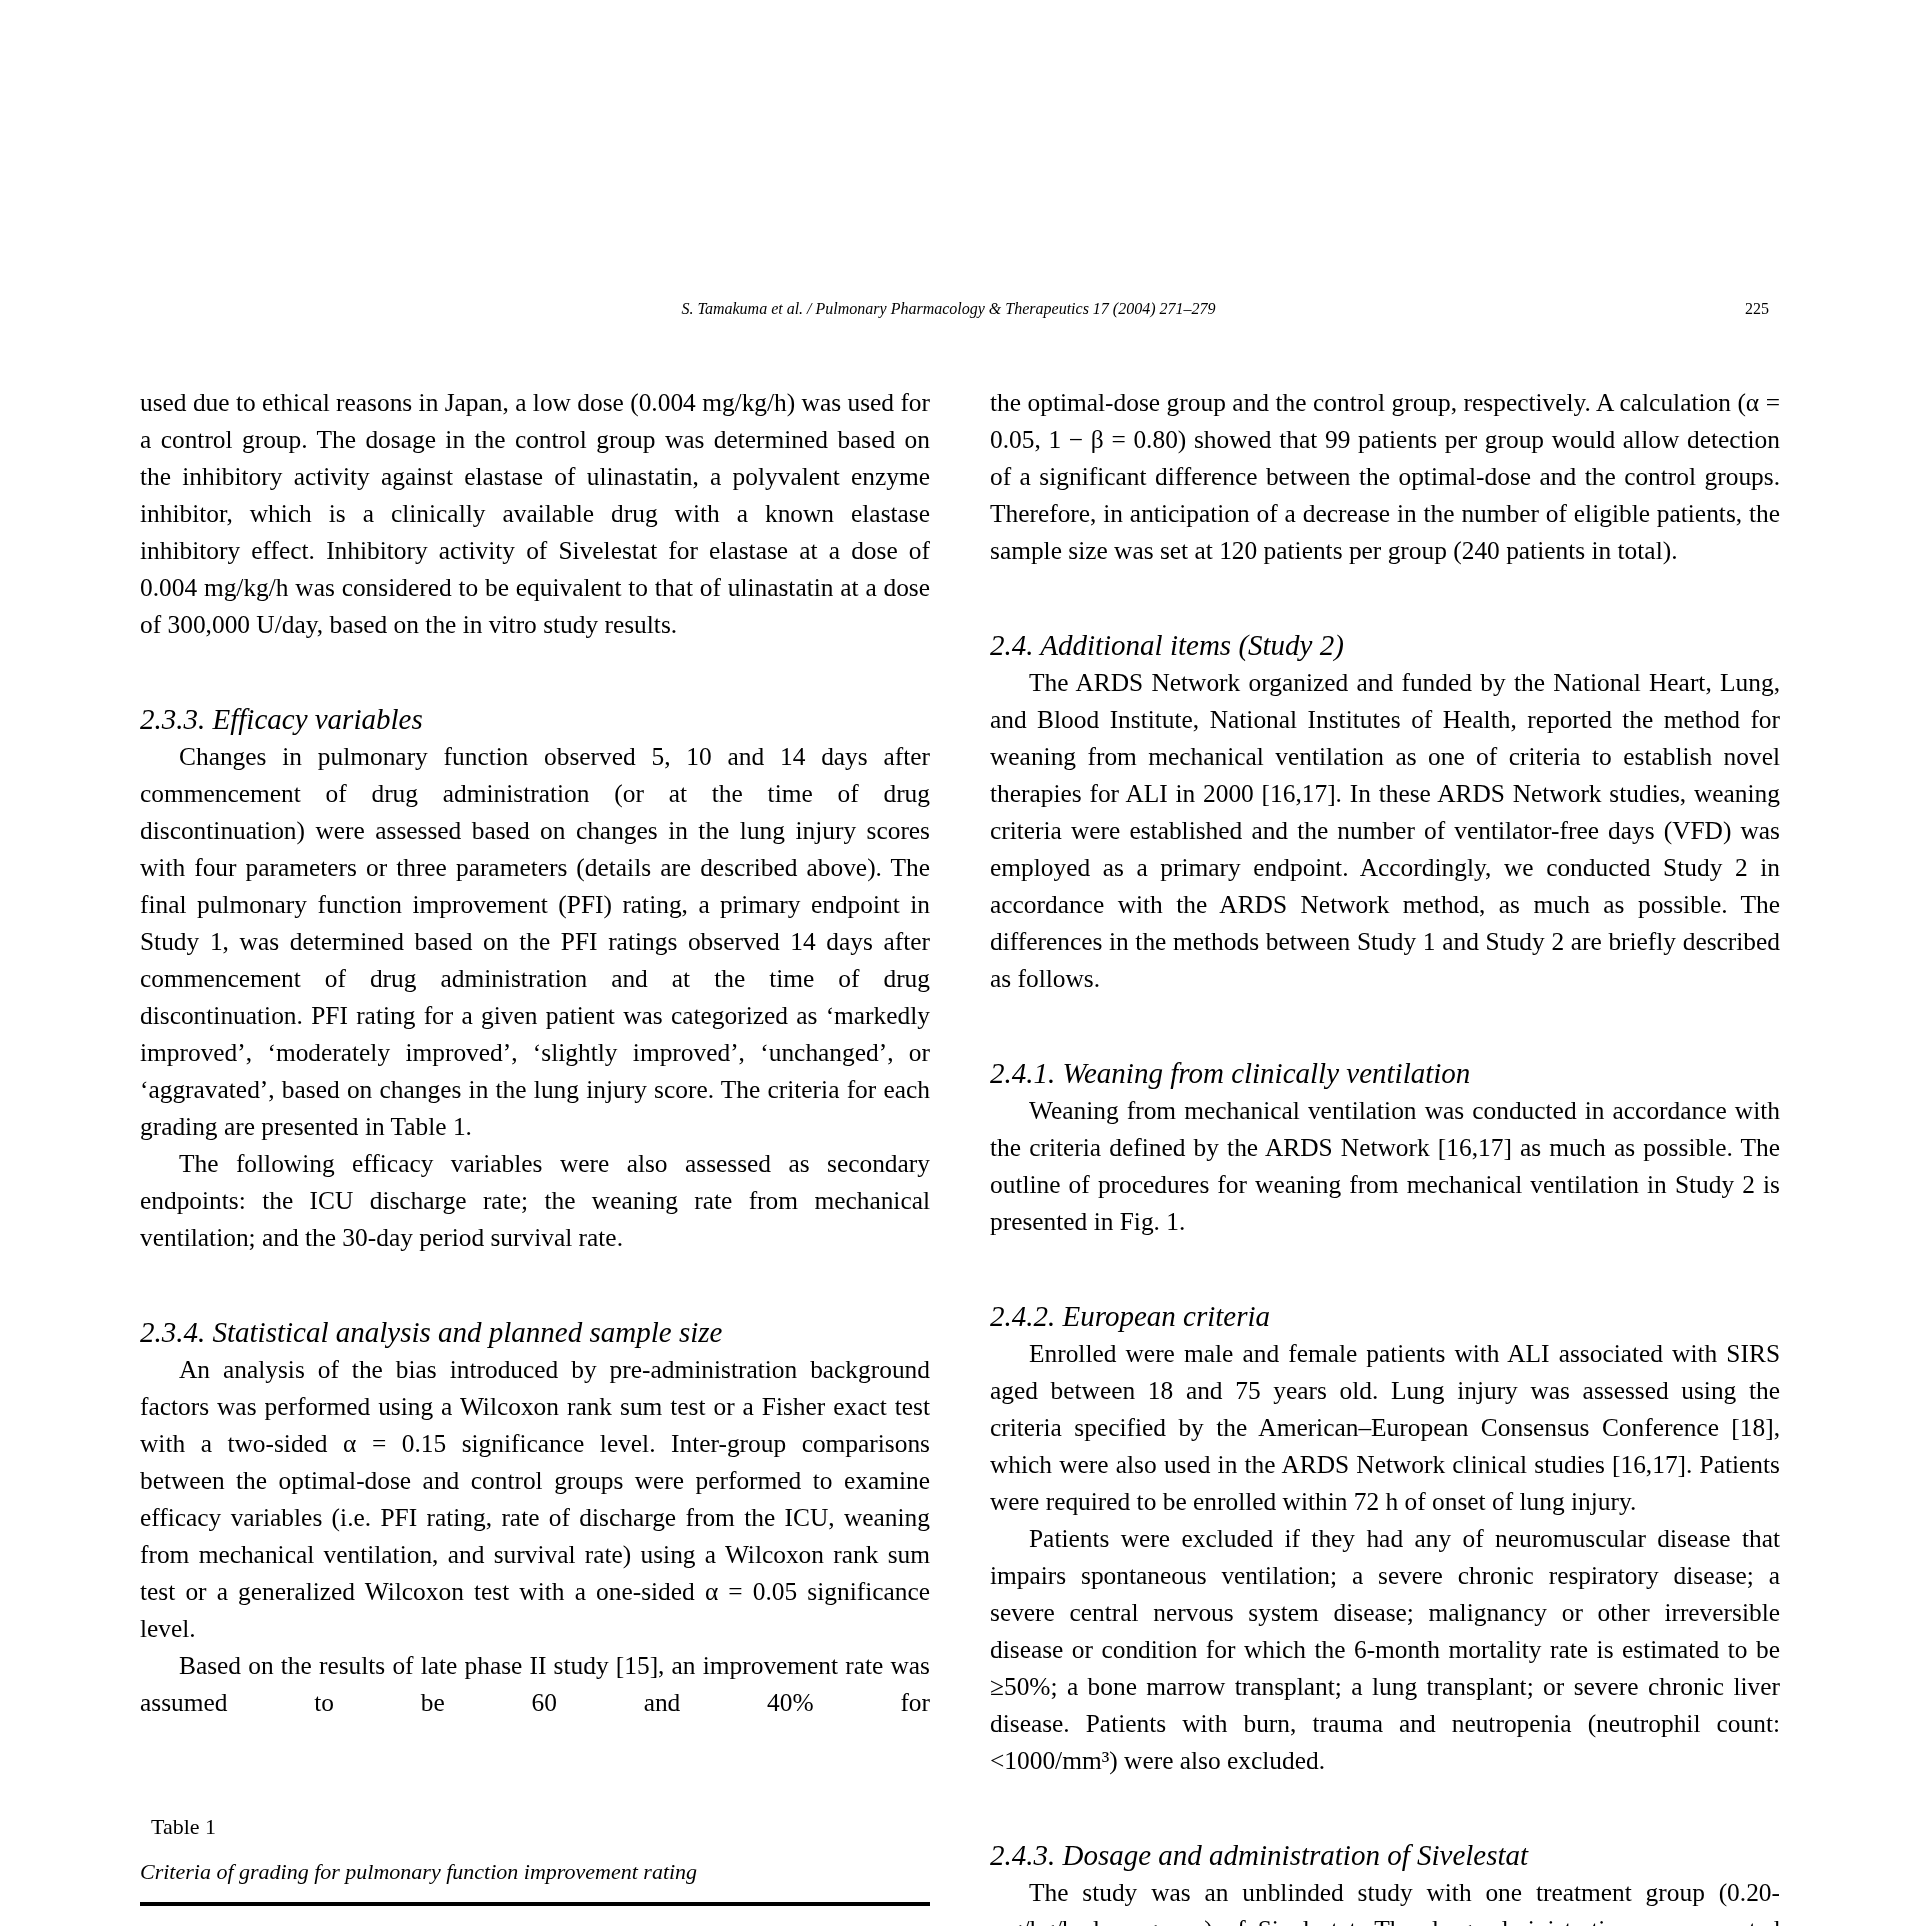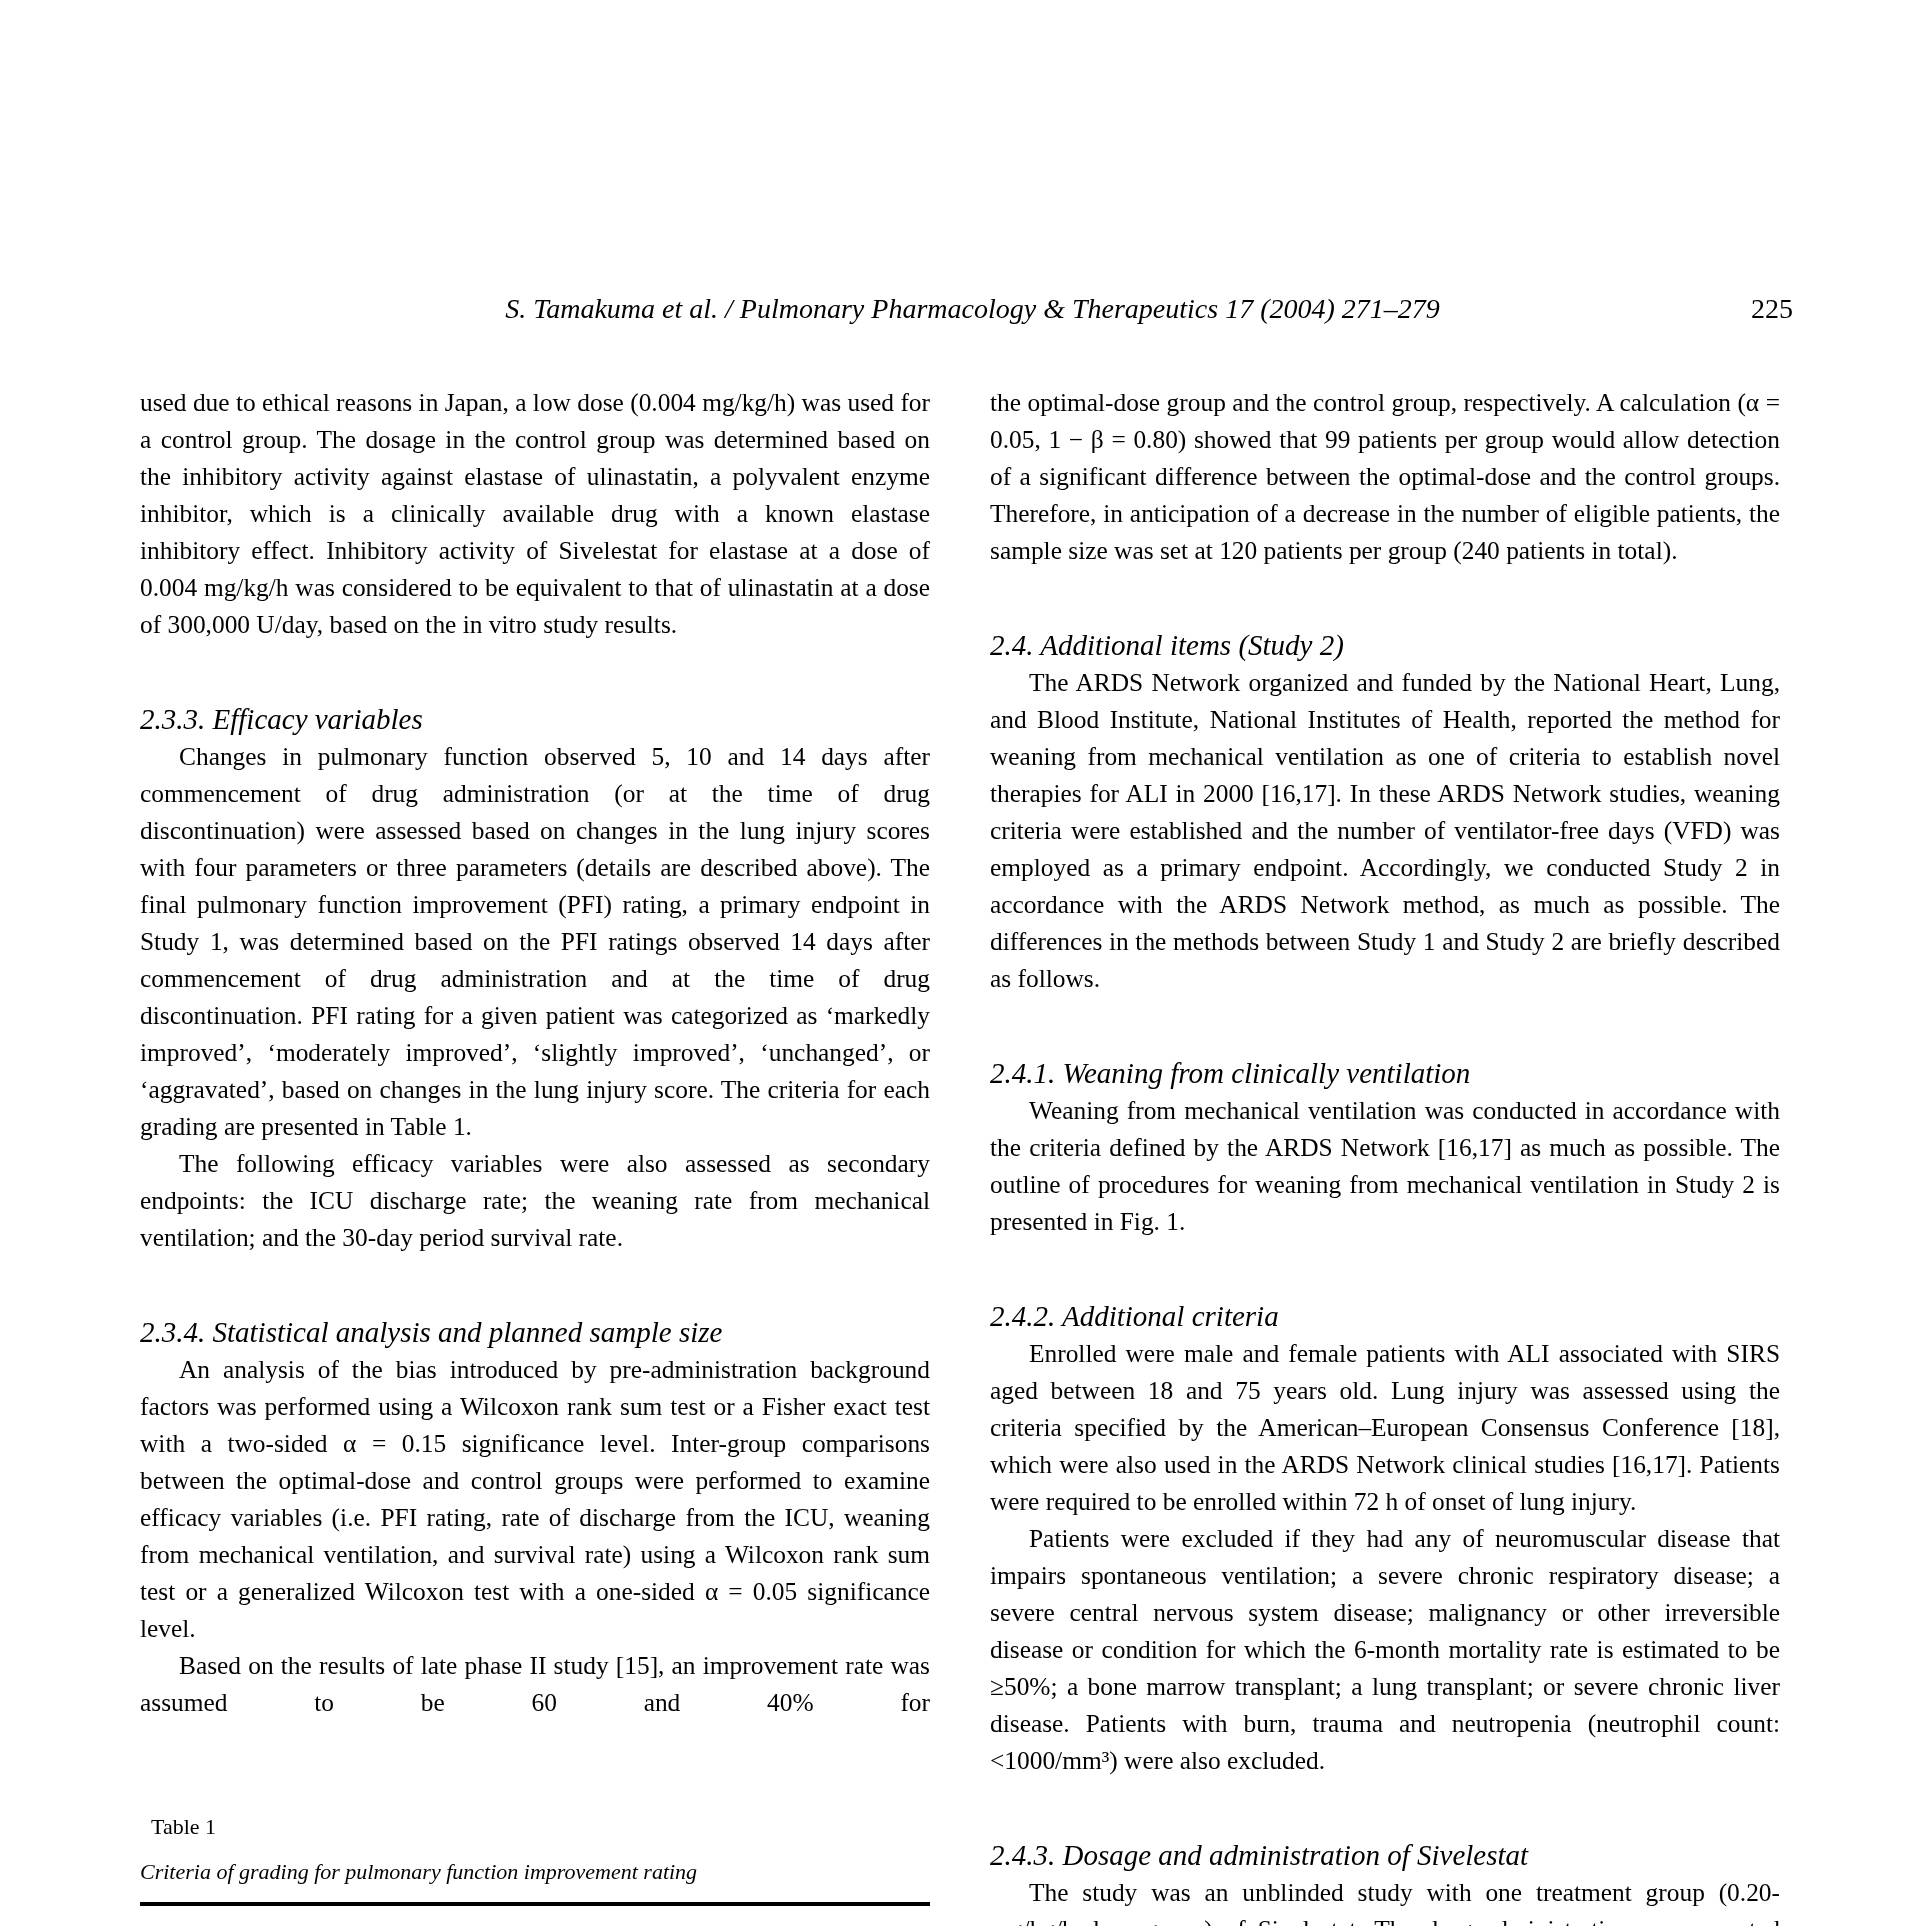--- a/index.html
+++ b/index.html
@@ -4,22 +4,22 @@
 <style>
   html, body { margin: 0; padding: 0; }
   body {
     width: 1965px; height: 2703px;
     background: #ffffff; color: #000000;
     font-family: "Liberation Serif", serif;
   }
   .page { position: relative; width: 1965px; height: 2703px; overflow: hidden; background: #ffffff; }
 
   
-  .running-head { position: absolute; left: 152px; top: 293px; width: 1641px; height: 32px;
-                  font-size: 28px; line-height: 32px; }
+  .running-head { position: absolute; left: 128px; top: 293px; width: 1641px; height: 32px;
+                  font-size: 16px; line-height: 32px; }
   .rh-title { position: absolute; left: 0; right: 0; text-align: center; font-style: italic; }
   .rh-page  { position: absolute; right: 0; top: 0; }
 
   
   .content { position: absolute; left: 140px; top: 367px; width: 1641px;
              display: flex; column-gap: 60px; }
   .col { width: 790px; flex: 0 0 790px; }
 
   p.body { margin: 0; font-size: 25.4px; line-height: 37px; text-align: justify; text-indent: 39px; }
   p.body.noindent { text-indent: 0; margin-top: 17px; }
@@ -83,21 +83,21 @@
 
       </div>
     </section>
 
     <section class="col">
       <p class="body noindent">the optimal-dose group and the control group, respectively. A calculation (α = 0.05, 1 − β = 0.80) showed that 99 patients per group would allow detection of a significant difference between the optimal-dose and the control groups. Therefore, in anticipation of a decrease in the number of eligible patients, the sample size was set at 120 patients per group (240 patients in total).</p>
       <h3 class="sec">2.4. Additional items (Study 2)</h3>
       <p class="body">The ARDS Network organized and funded by the National Heart, Lung, and Blood Institute, National Institutes of Health, reported the method for weaning from mechanical ventilation as one of criteria to establish novel therapies for ALI in 2000 [16,17]. In these ARDS Network studies, weaning criteria were established and the number of ventilator-free days (VFD) was employed as a primary endpoint. Accordingly, we conducted Study 2 in accordance with the ARDS Network method, as much as possible. The differences in the methods between Study 1 and Study 2 are briefly described as follows.</p>
       <h3 class="sec">2.4.1. Weaning from clinically ventilation</h3>
       <p class="body">Weaning from mechanical ventilation was conducted in accordance with the criteria defined by the ARDS Network [16,17] as much as possible. The outline of procedures for weaning from mechanical ventilation in Study 2 is presented in Fig. 1.</p>
-      <h3 class="sec">2.4.2. Additional criteria</h3>
+      <h3 class="sec">2.4.2. European criteria</h3>
       <p class="body">Enrolled were male and female patients with ALI associated with SIRS aged between 18 and 75 years old. Lung injury was assessed using the criteria specified by the American–European Consensus Conference [18], which were also used in the ARDS Network clinical studies [16,17]. Patients were required to be enrolled within 72 h of onset of lung injury.</p>
       <p class="body">Patients were excluded if they had any of neuromuscular disease that impairs spontaneous ventilation; a severe chronic respiratory disease; a severe central nervous system disease; malignancy or other irreversible disease or condition for which the 6-month mortality rate is estimated to be ≥50%; a bone marrow transplant; a lung transplant; or severe chronic liver disease. Patients with burn, trauma and neutropenia (neutrophil count: &lt;1000/mm³) were also excluded.</p>
       <h3 class="sec">2.4.3. Dosage and administration of Sivelestat</h3>
       <p class="body">The study was an unblinded study with one treatment group (0.20-mg/kg/h dose group) of Sivelestat. The drug administration was repeated continuously for 14 days at maximum, as is the case with Study 1.</p>
 
     </section>
 
   </main>
 </div>
 

